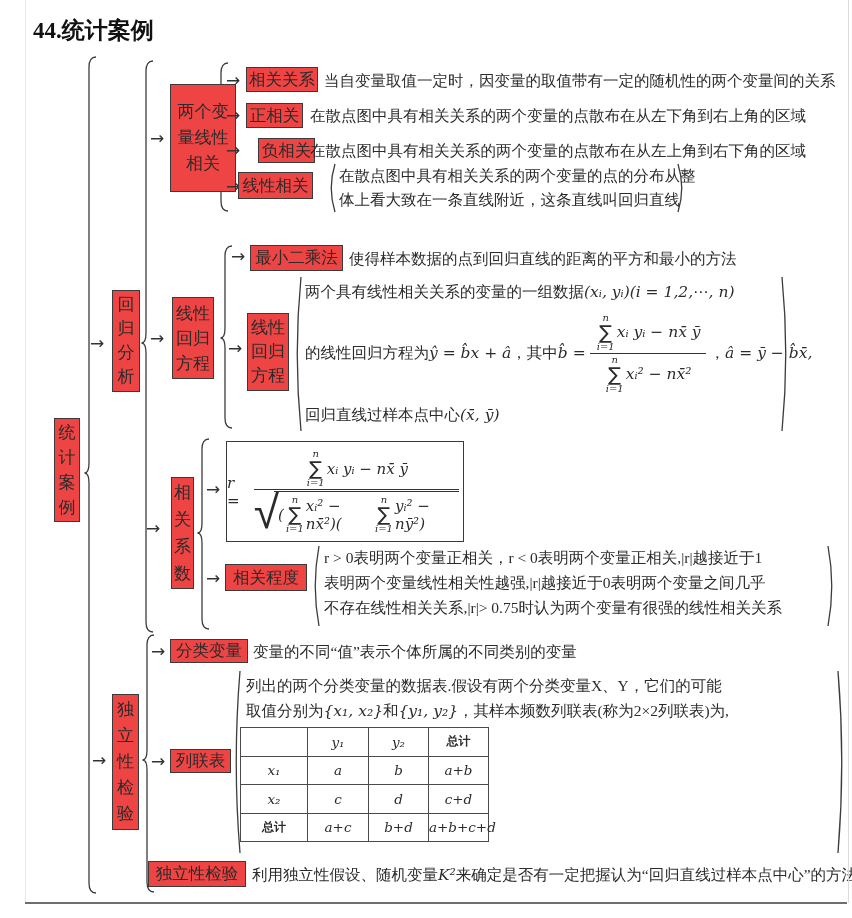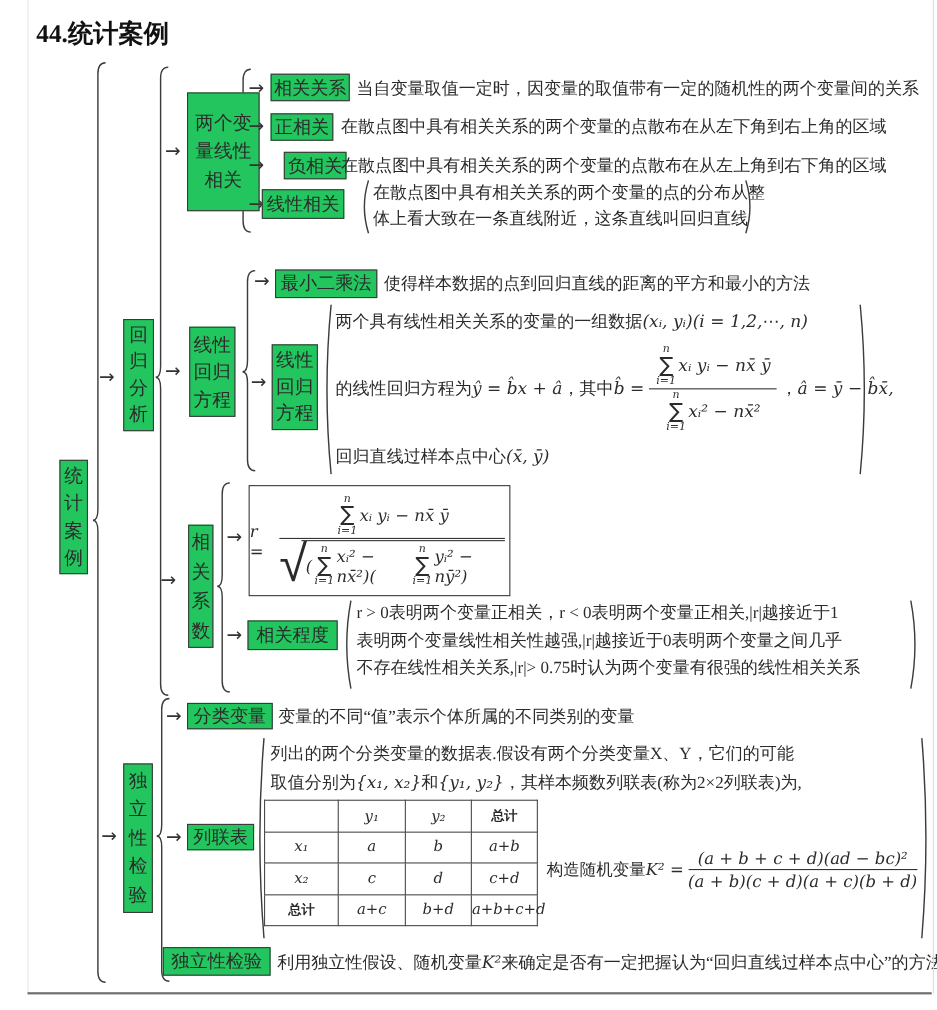--- a/index.html
+++ b/index.html
@@ -1,21 +1,21 @@
 <!DOCTYPE html>
 <html><head>
 <meta charset="utf-8">
 <style>
   html,body{margin:0;padding:0;background:#fff;}
   .canvas{position:relative;width:852px;height:918px;background:#ffffff;overflow:hidden;
           font-family:"Liberation Serif","DejaVu Serif",serif;color:#2b2b2b;}
   .title{position:absolute;left:33px;top:15px;font-size:23px;font-weight:700;color:#111;}
   
   .box{position:absolute;border:1.6px solid #3a3a3a;display:flex;align-items:center;justify-content:center;
-       text-align:center;box-sizing:border-box;background:#22c55e;}
+       text-align:center;box-sizing:border-box;background:#ef4444;}
   .hbox{font-size:16.5px;line-height:20px;padding:1px 3px;white-space:nowrap;}
   .vbox{font-size:17px;word-break:break-all;padding:2px;}
   
   .t{position:absolute;font-size:15.5px;line-height:20px;white-space:nowrap;}
   .mi{font-style:italic;font-family:"DejaVu Serif","DejaVu Sans",serif;}
   
   .ar{position:absolute;font-size:17px;line-height:20px;color:#333;font-family:"DejaVu Sans",sans-serif;}
   
   svg.brace,svg.paren{position:absolute;overflow:visible;}
   svg.brace path,svg.paren path{fill:none;stroke:#3c3c3c;stroke-width:1.3px;}
@@ -246,28 +246,20 @@
     </tr>
     <tr>
       <td class="hd">总计</td>
       <td class="var">a+c</td>
       <td class="var">b+d</td>
       <td class="var">a+b+c+d</td>
     </tr>
   </tbody>
     </table>
 
-  <div class="mrow" style="left:497px;top:758px;height:64px;font-size:15px;">
-    <span>构造随机变量</span>
-    <span class="mi">K² =</span>
-    <span class="frac">
-      <span class="num mi">(a + b + c + d)(ad − bc)²</span>
-      <span class="den mi">(a + b)(c + d)(a + c)(b + d)</span>
-    </span>
-  </div>
   <svg class="paren" width="10" height="184" style="left:836px;top:670px">
       <path d="M2 1 Q9.5 92 2 183"></path>
     </svg>
 
   <div class="box hbox" style="left:148px;top:861px;width:98px;height:26px;">独立性检验</div>
   <div class="t" style="left:252px;top:865px">
     <span>利用独立性假设、随机变量</span><span class="mi">K²</span><span>来确定是否有一定把握认为“回归直线过样本点中心”的方法</span>
   </div>
 
   <div class="frame-left"></div>

